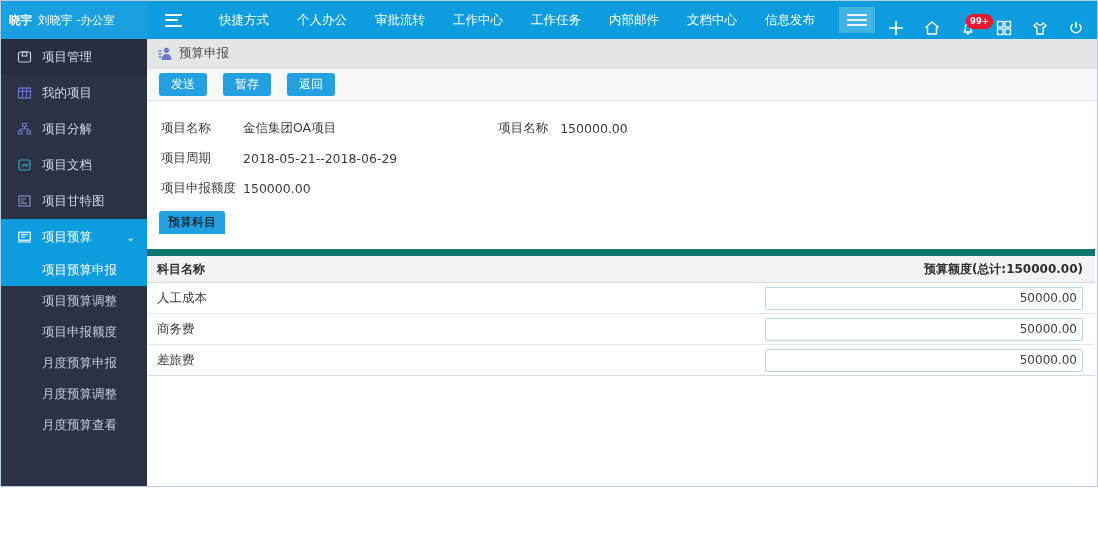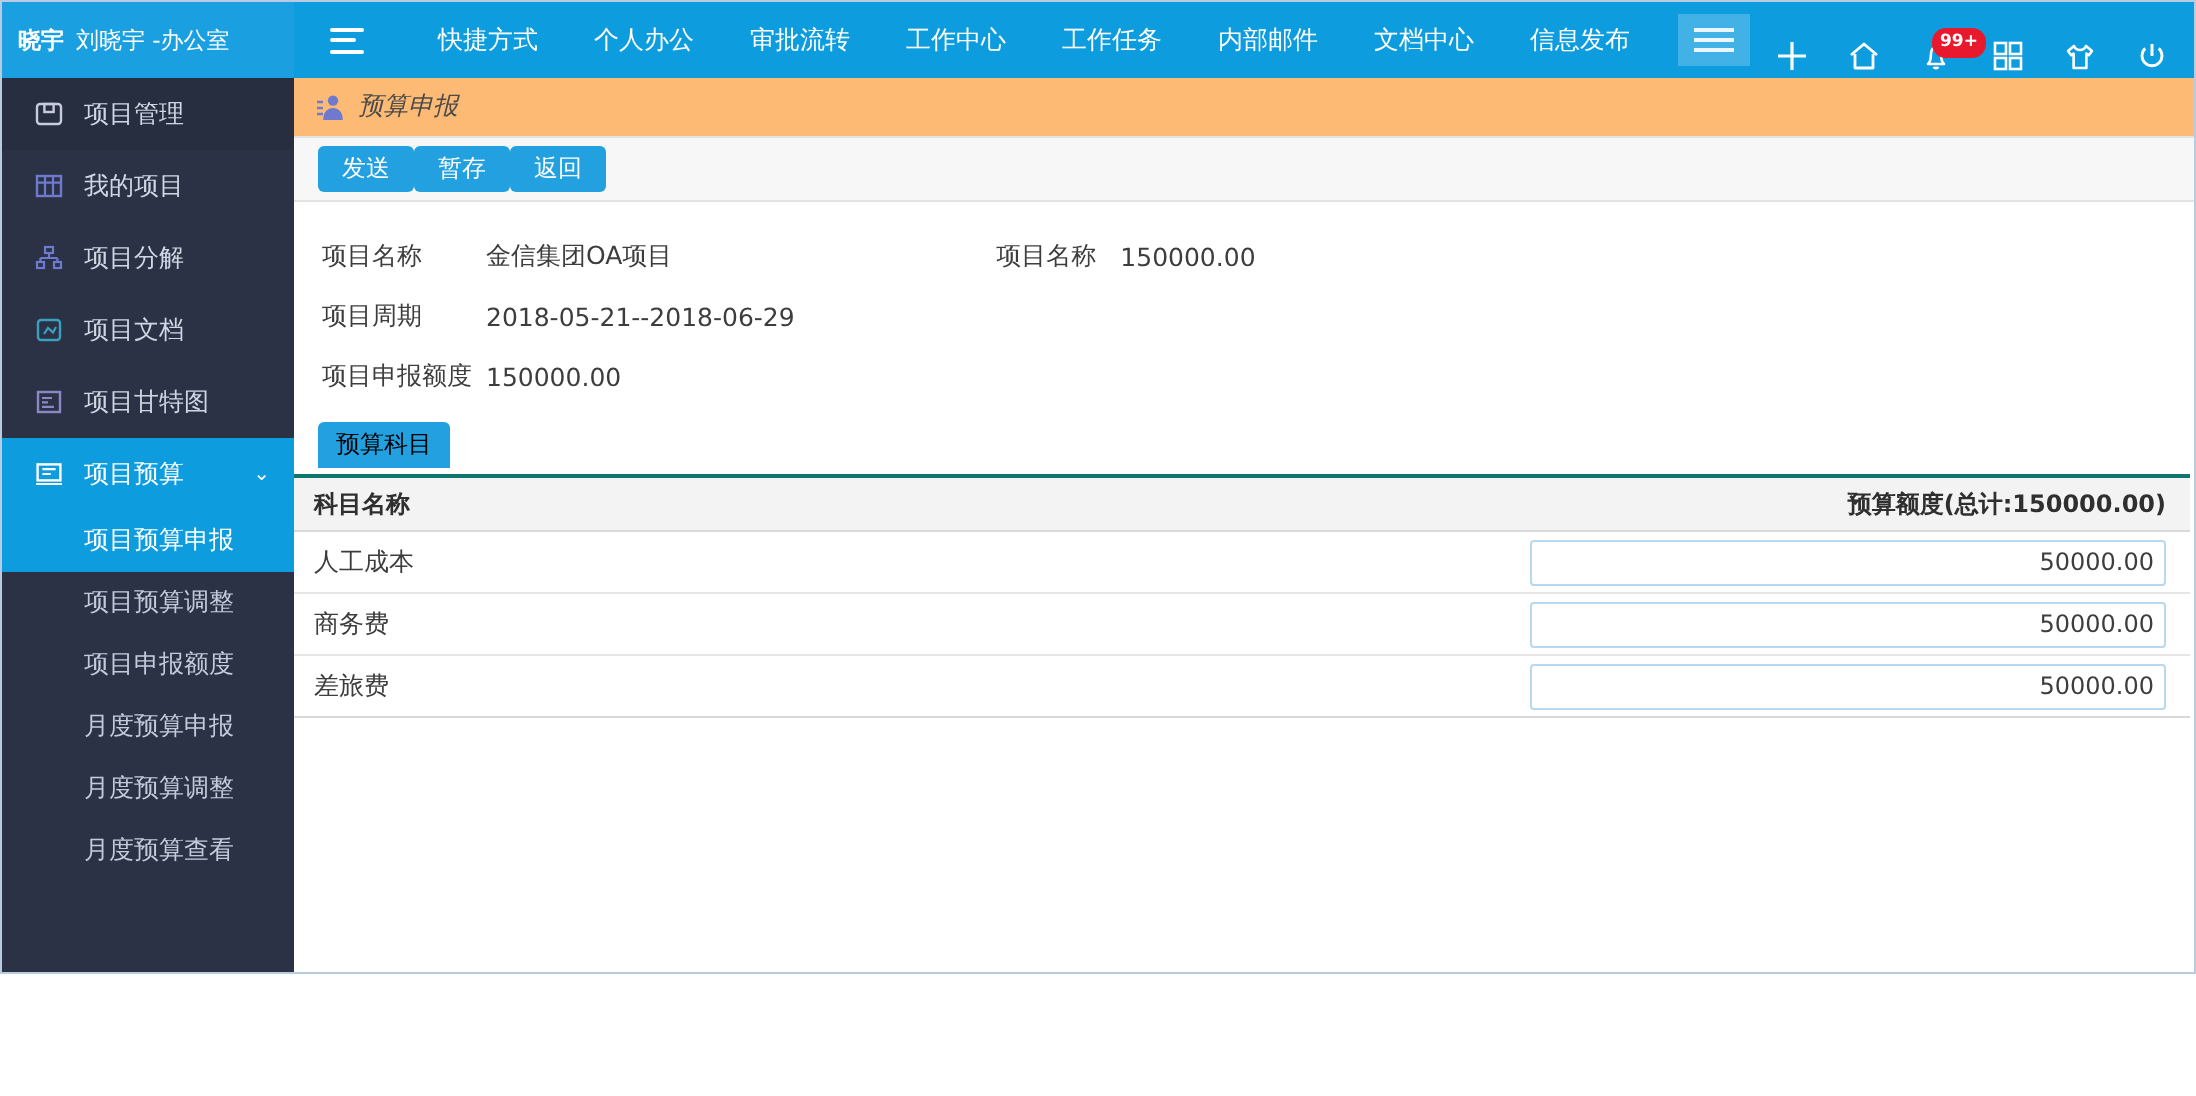--- a/index.html
+++ b/index.html
@@ -261,43 +261,42 @@
     top: 38px;
     left: 146px;
     width: 950px;
     height: 508px;
     background: #ffffff;
     box-sizing: border-box;
     overflow: hidden;
   }
   .page-title-bar {
     height: 30px;
-    background: #fdba74;
+    background: #e5e5e5;
     border-bottom: 1px solid #e2e2e2;
     display: flex;
     align-items: center;
     padding-left: 10px;
     box-sizing: border-box;
     gap: 6px;
-    font-style: italic;
   }
   .page-title-ico svg { display: block; }
   .page-title-text {
     font-size: 12.5px;
     color: #4a4a4a;
   }
   .btn-bar {
     height: 32px;
     background: #f7f7f7;
     border-bottom: 1px solid #e2e2e2;
     display: flex;
     align-items: center;
     padding-left: 12px;
     box-sizing: border-box;
-    gap: 0;
+    gap: 16px;
   }
   .btn {
     background: #22a0e0;
     color: #ffffff;
     font-size: 12px;
     padding: 4px 12px;
     border: none;
     border-radius: 3px;
     cursor: pointer;
     font-family: "DejaVu Sans", "Liberation Sans", sans-serif;
@@ -342,22 +341,22 @@
     background: #22a0e0;
     color: #000000;
     font-size: 12px;
     padding: 4px 9px;
     border-radius: 3px 3px 0 0;
     cursor: pointer;
     line-height: 1.25;
   }
 
   .grid {
-    margin: 0 2px 0 0;
-    border-top: 2px solid #0f766e;
+    margin: 12px 2px 0 0;
+    border-top: 7px solid #0f766e;
   }
   .grid-head {
     display: flex;
     align-items: center;
     height: 27px;
     background: #f3f3f3;
     border-bottom: 1px solid #d9d9d9;
     font-size: 12px;
     font-weight: bold;
     color: #2f2f2f;

